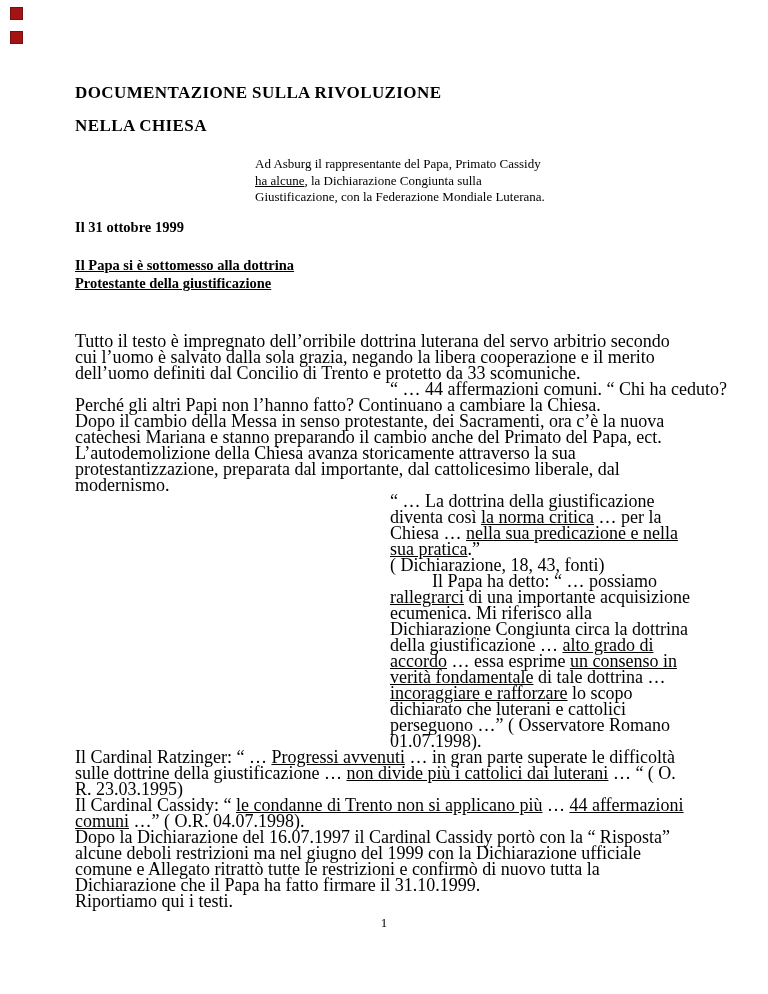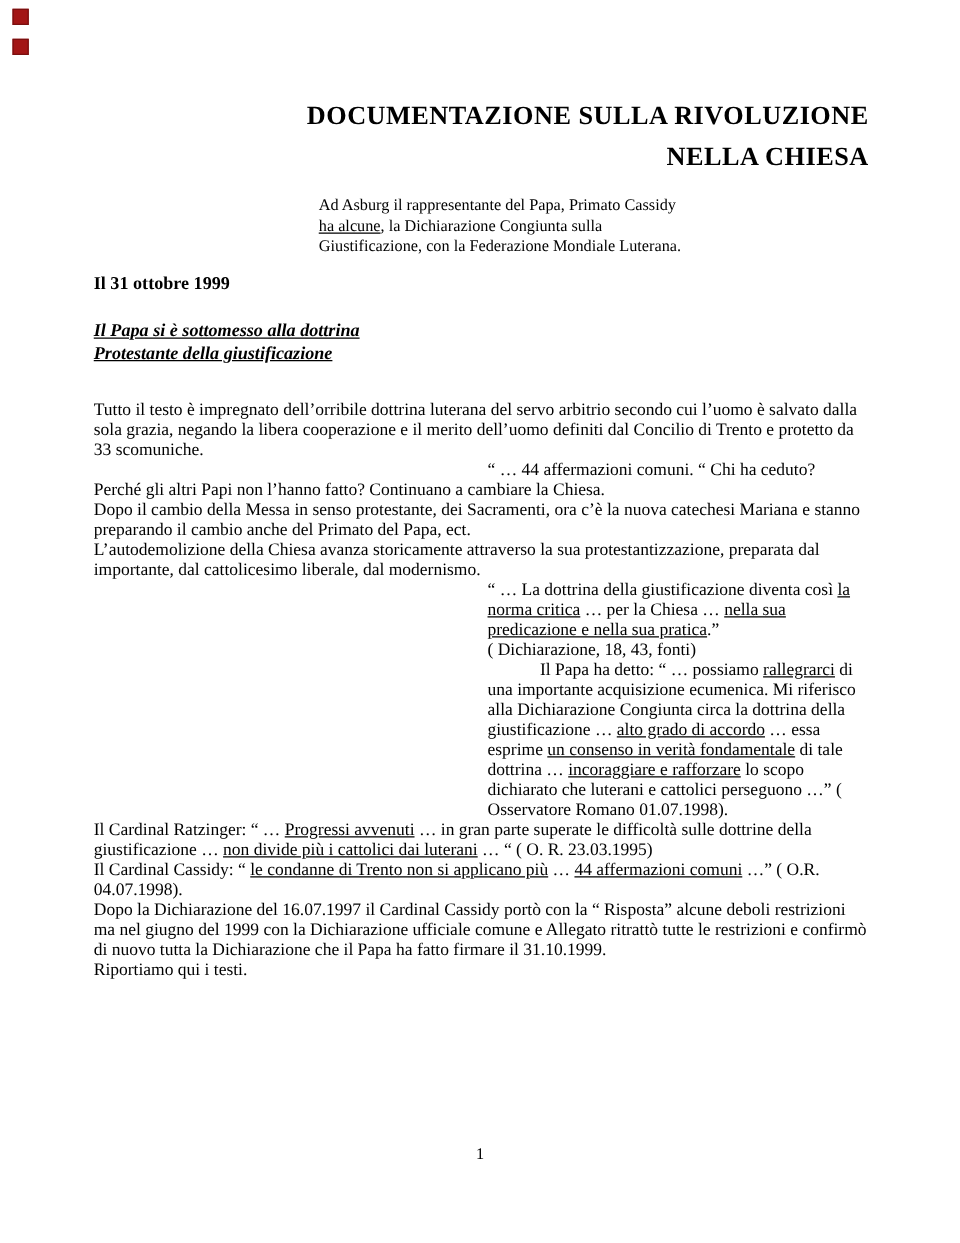--- a/index.html
+++ b/index.html
@@ -18,25 +18,24 @@
     left: 10px;
     width: 13px;
     height: 13px;
     background: #a31515;
     border: 1px solid #7a0f0f;
   }
   .m1 { top: 7px; }
   .m2 { top: 31px; }
   .content { padding: 76px 73px 0 75px; }
   h1.doc-title {
-    font-size: 21px;
+    font-size: 17px;
     line-height: 33px;
     font-weight: bold;
     letter-spacing: 0.4px;
-    text-align: right;
   }
   h1.doc-title .tl { display: block; white-space: nowrap; }
   .intro-quote {
     margin: 14px 0 0 180px;
     width: 300px;
     font-size: 13px;
     line-height: 16.5px;
   }
   .date-heading {
     margin-top: 12px;
@@ -46,25 +45,24 @@
   }
   .subtitle {
     margin-top: 20px;
     font-size: 14.5px;
     font-weight: bold;
   }
   .subtitle .sl {
     display: table;
     text-decoration: underline;
     line-height: 18px;
-    font-style: italic;
   }
   .body-text {
-    margin-top: 29px;
-    font-size: 14px;
+    margin-top: 41px;
+    font-size: 18px;
     line-height: 16px;
   }
   .para { margin: 0; }
   .indent-mid { margin-left: 315px; white-space: nowrap; }
   .quote-right { margin-left: 315px; width: 305px; }
   .tab-indent { text-indent: 42px; }
   .u { text-decoration: underline; }
   .page-number {
     position: absolute;
     top: 915px;

